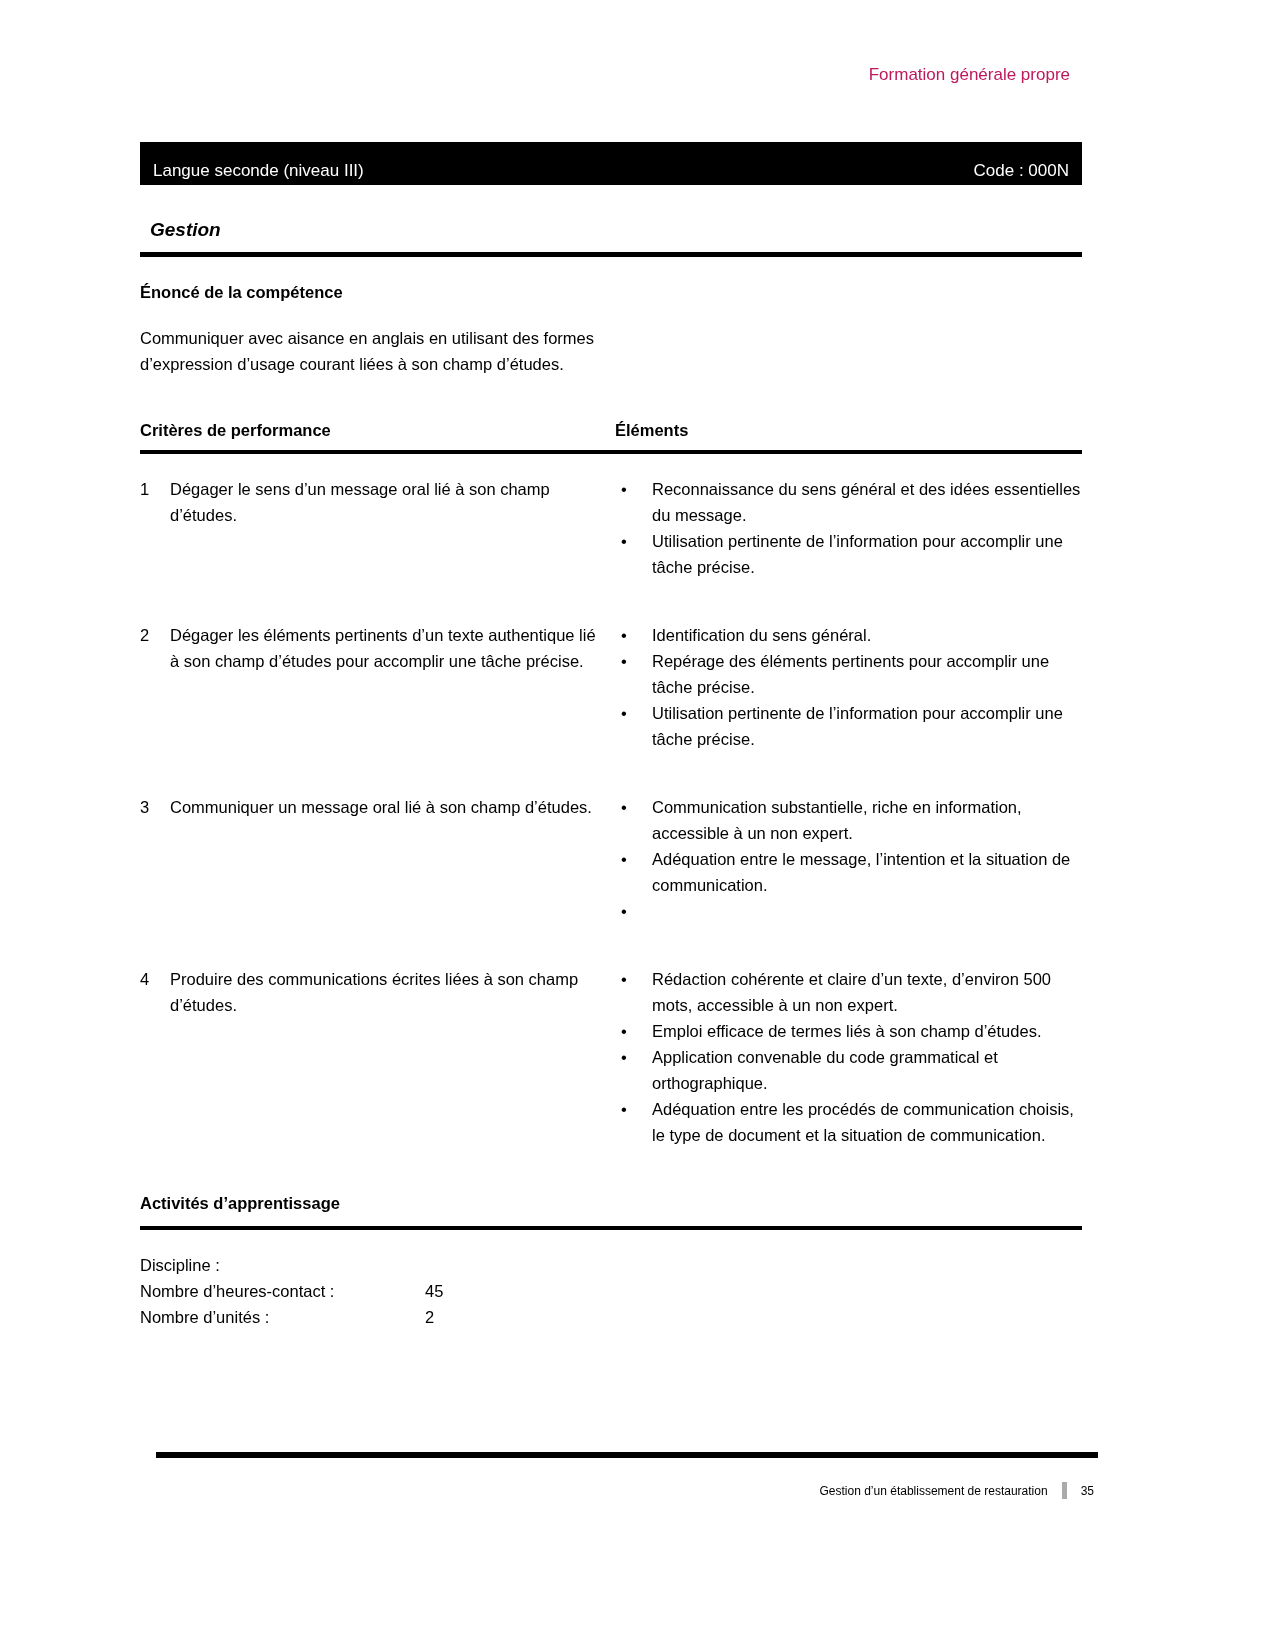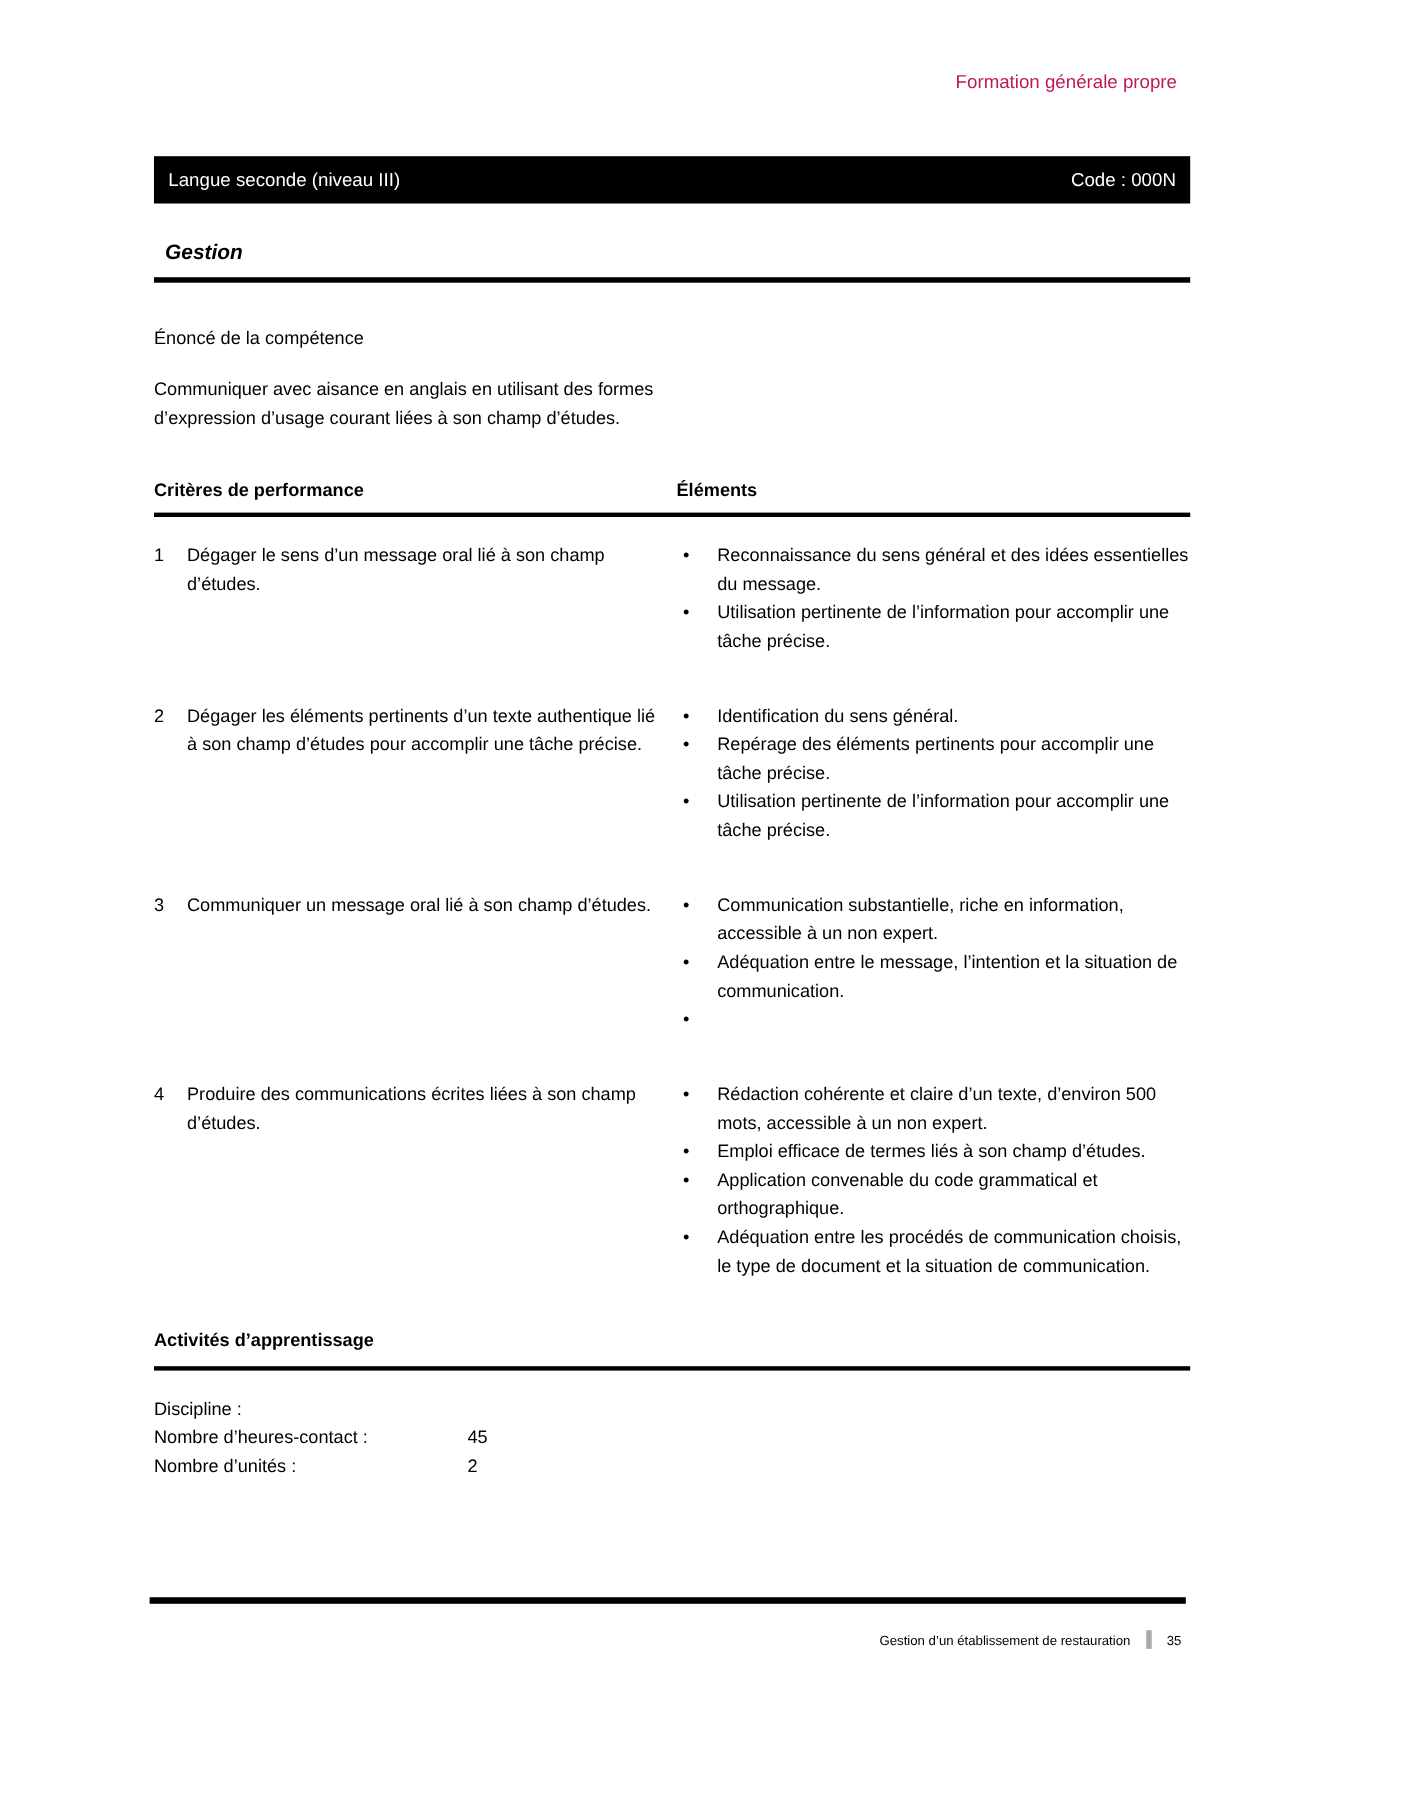--- a/index.html
+++ b/index.html
@@ -30,41 +30,40 @@
     color: #be185d;
     font-size: 17px;
     padding-right: 12px;
   }
   .banner {
     margin-top: 54px;
     background: #000000;
     color: #ffffff;
     height: 43px;
     display: flex;
-    align-items: center;
     justify-content: space-between;
-    padding: 0 13px;
+    padding: 16px 13px;
     font-size: 17px;
     gap: 44px;
   }
   .col-headings {
     margin-top: 32px;
     display: grid;
     grid-template-columns: 475px 1fr;
     border-bottom: 5px solid #000000;
     padding-bottom: 9px;
     font-size: 19px;
     font-weight: bold;
     font-style: italic;
   }
   .col-headings .objectif { padding-left: 10px; }
   .col-headings .standard { padding-left: 7px; }
   .section-heading {
-    font-weight: normal;
-    margin-top: 38px;
+    font-weight: bold;
+    margin-top: 22px;
   }
   .enonce-body {
     margin-top: 20px;
     width: 460px;
   }
   .elements-headings {
     margin-top: 40px;
     display: grid;
     grid-template-columns: 475px 1fr;
     font-weight: bold;
@@ -105,21 +104,21 @@
   }
   .activities-table {
     margin-top: 22px;
   }
   .activities-row {
     display: grid;
     grid-template-columns: 285px 1fr;
   }
   .page-footer {
     position: absolute;
-    left: 136px;
+    left: 156px;
     width: 942px;
     top: 1452px;
   }
   .footer-rule {
     height: 6px;
     background: #000000;
   }
   .footer-line {
     margin-top: 24px;
     display: flex;

